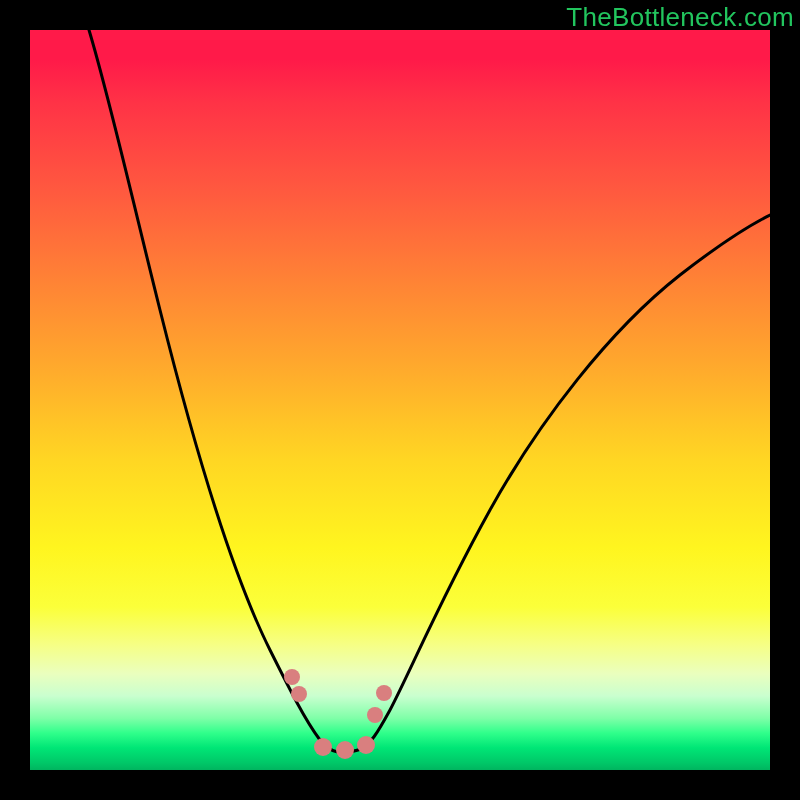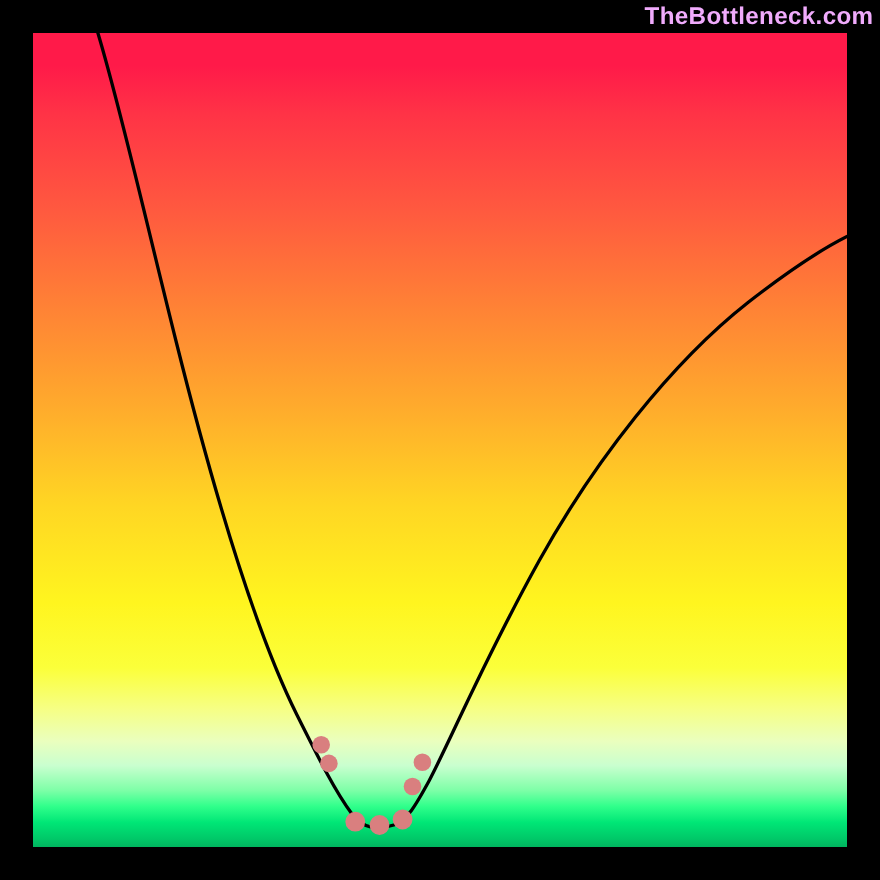--- a/index.html
+++ b/index.html
@@ -48,23 +48,23 @@
       #30ff8b 95%,
       #00e676 97%,
       #00c868 99%,
       #00b55f 100%
     );
   }
   .watermark {
     position: absolute;
     top: 2px;
     right: 6px;
-    color: #f0abfc;
-    font-size: 22px;
-    font-weight: 700;
+    color: #22c55e;
+    font-size: 26px;
+    font-weight: 400;
     letter-spacing: 0.3px;
   }
   svg.curve {
     position: absolute;
     left: 0;
     top: 0;
     width: 100%;
     height: 100%;
   }
 </style>

